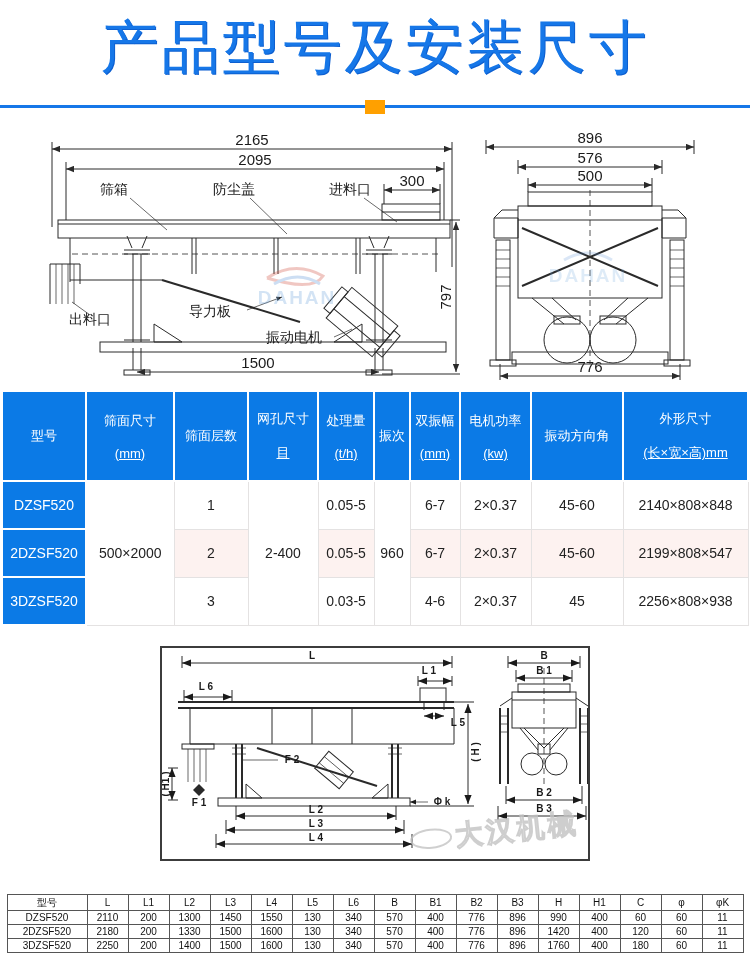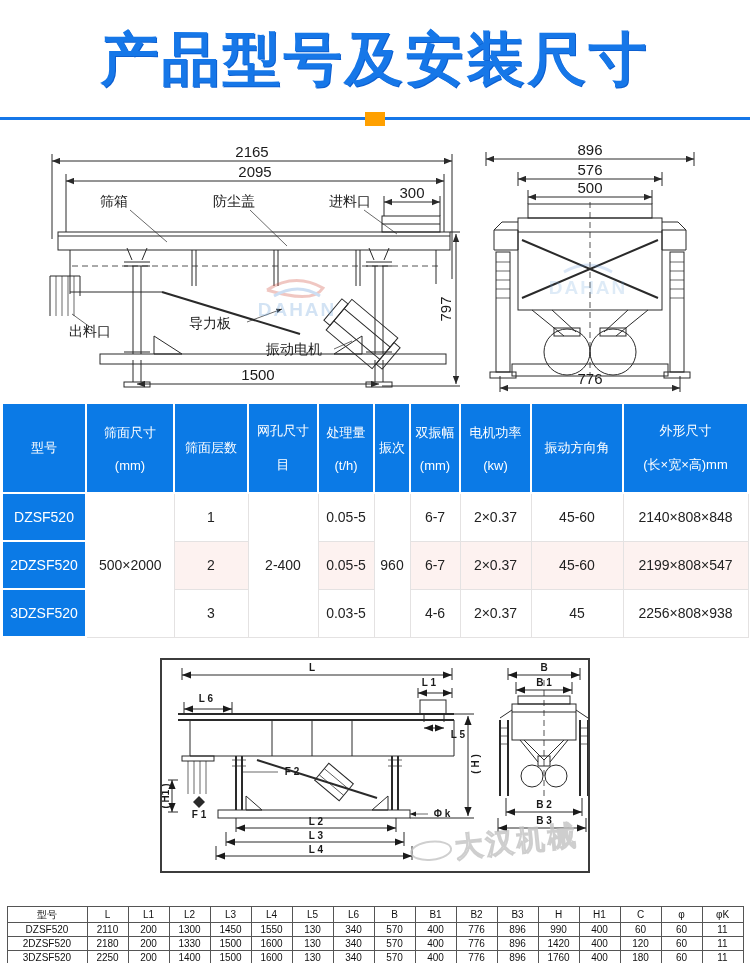--- a/index.html
+++ b/index.html
@@ -1,19 +1,19 @@
 <!DOCTYPE html>
 <html><head>
 <meta charset="utf-8">
 <style>
   html,body{margin:0;padding:0;background:#fff;}
   body{width:750px;font-family:"Liberation Sans","DejaVu Sans",sans-serif;color:#222;}
 
   
-  .title{margin-top:18px;text-align:center;font-size:58px;line-height:82px;font-weight:700;
+  .title{margin-top:6px;text-align:center;font-size:58px;line-height:82px;font-weight:400;
          color:#1677e8;letter-spacing:3px;text-shadow:1px 1px 0 #0d5fd0;}
   .divider{position:relative;margin-top:12px;height:14px;}
   .divider .line{position:absolute;top:5px;left:0;right:0;height:3px;background:#1677e8;}
   .divider .square{position:absolute;top:0;left:365px;width:20px;height:14px;background:#ffa000;}
 
   
   .drawings{display:flex;justify-content:center;align-items:flex-start;gap:10px;margin-top:18px;height:252px;}
   svg .ln{stroke:#2a2a2a;fill:none;stroke-width:1;}
   svg .thick{stroke:#2a2a2a;fill:none;stroke-width:2;}
   svg .hl{stroke:#2a2a2a;fill:none;stroke-width:.7;}
@@ -24,21 +24,21 @@
   .cnlbl{font-size:14px;text-anchor:middle;}
   .dimsm{font-size:10px;font-weight:bold;text-anchor:middle;}
   .wm-blue{fill:#6fa6dd;font-size:19px;font-weight:bold;letter-spacing:2px;text-anchor:middle;}
   .wm-gray{fill:#fff;stroke:#c3c3c3;stroke-width:1;font-size:28px;font-weight:bold;letter-spacing:3px;}
 
   
   table{border-collapse:collapse;}
   .spec{width:746px;margin:6px auto 0;table-layout:fixed;font-size:14px;}
   .spec th{background:#0b7ae6;color:#fff;font-weight:normal;border:2px solid #fff;height:88px;
            font-size:13px;padding:0 1px;vertical-align:middle;}
-  .spec th .l2{display:block;margin-top:16px;}
+  .spec th .l2{display:block;margin-top:16px;text-decoration:underline;}
   .spec th .l2:empty{display:none;}
   .spec td{border:1px solid #e4e2e2;background:#fff;text-align:center;height:44px;}
   .spec td.model{background:#0b7ae6;color:#fff;border:2px solid #fff;font-size:14px;}
   .spec tr.tint td.plain{background:#fdf2f0;}
 
   
   .diagram-box{width:426px;height:211px;border:2px solid #3c3c3c;margin:20px auto 0;background:#fff;overflow:hidden;}
 
   
   .dims{width:736px;margin:33px auto 0;table-layout:fixed;font-size:10px;color:#111;}

